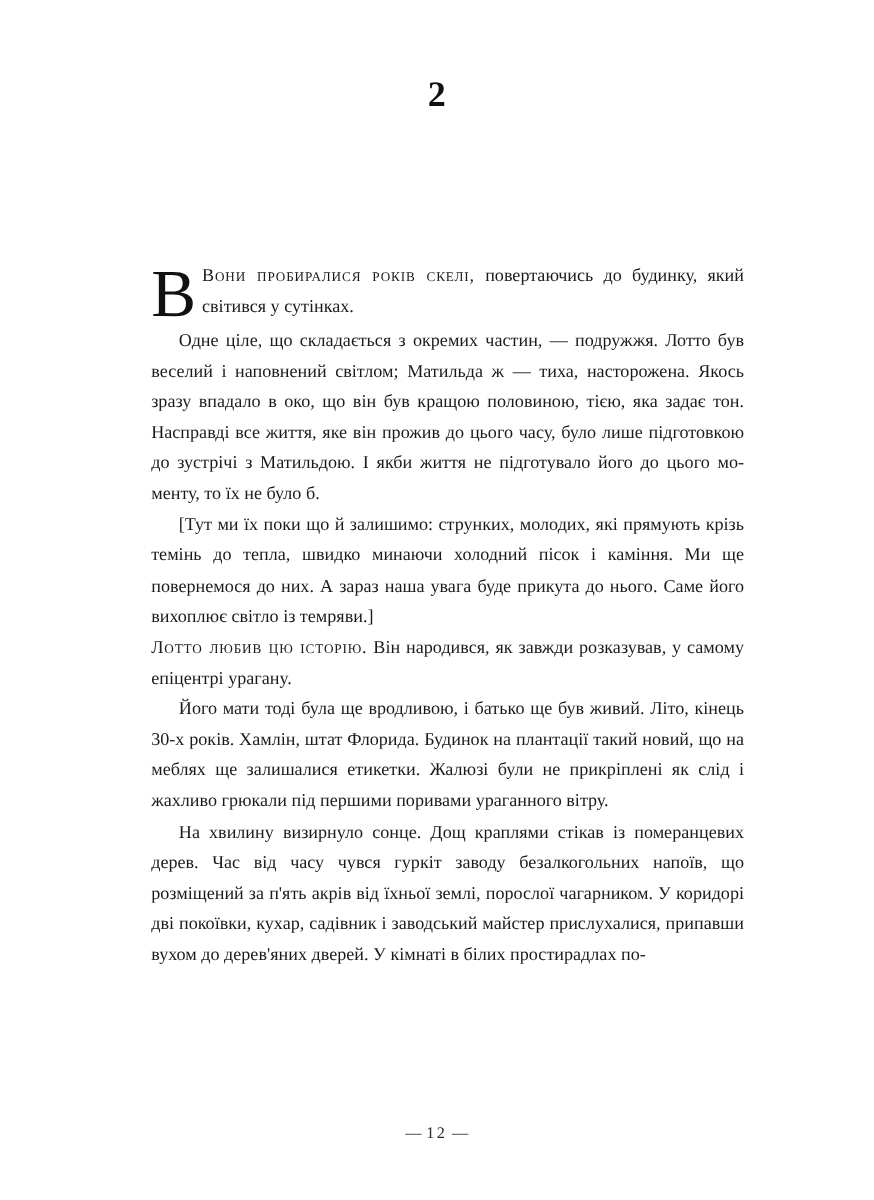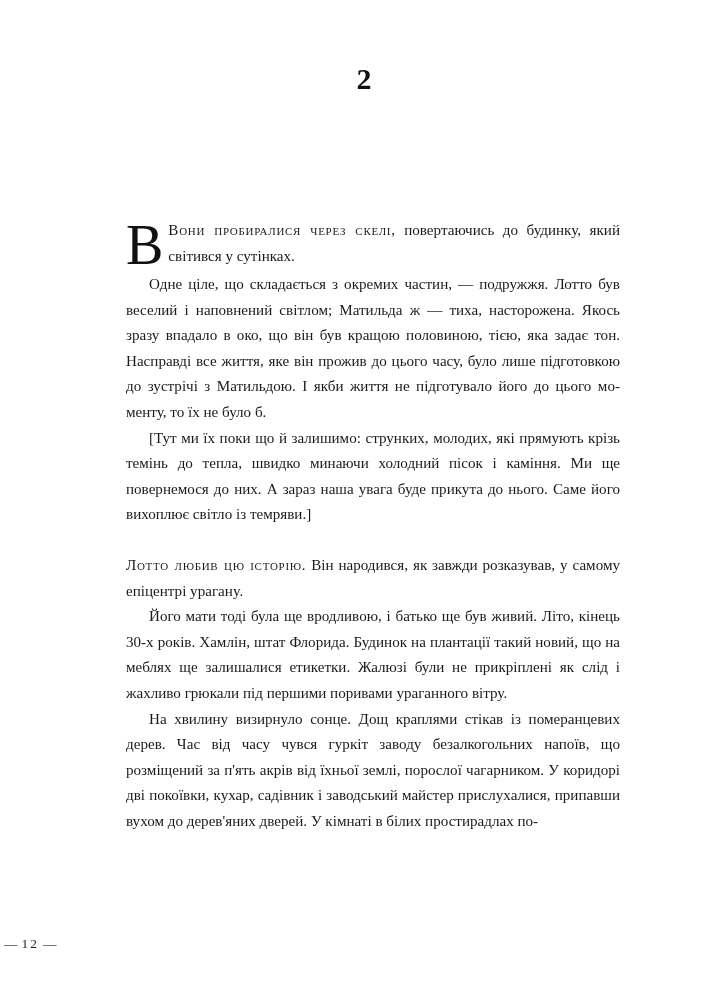--- a/index.html
+++ b/index.html
@@ -63,50 +63,50 @@
     font-weight: normal;
     padding: 2px 5px 0 0;
     margin-top: 1px;
     color: #111114;
   }
   .sc-lead {
     font-variant: small-caps;
     letter-spacing: 0.7px;
   }
   .gap-before {
-    margin-top: 25px;
   }
   .bracketed {
     text-indent: 23px;
   }
   .page-footer {
     position: absolute;
     left: 0;
     right: 0;
     bottom: 48px;
+    text-align: center;
     font-size: 13.5px;
     color: #2a2a2d;
     letter-spacing: 2px;
   }
   .page-footer .dash {
     letter-spacing: 0;
     padding: 0 4px;
   }
 </style>
 </head>
 <body>
 
 <div class="page">
 
   <div class="chapter-number">2</div>
 
   <div class="text-block">
 
     <p class="dropcap-para">
-      <span class="dropcap">В</span><span class="sc-lead">Вони пробиралися через скелі,</span><span> повертаючись до будинку, який світився у сутінках.</span>
+      <span class="dropcap">В</span><span class="sc-lead">Вони пробиралися років скелі,</span><span> повертаючись до будинку, який світився у сутінках.</span>
     </p>
 
     <p class="indent">Одне ціле, що складається з окремих частин, — подруж­жя. Лотто був веселий і наповнений світлом; Матильда ж — тиха, насторожена. Якось зразу впадало в око, що він був кра­щою половиною, тією, яка задає тон. Насправді все життя, яке він прожив до цього часу, було лише підготовкою до зустрічі з Матильдою. І якби життя не підготувало його до цього мо­менту, то їх не було б.</p>
 
 
     <p class="bracketed">[Тут ми їх поки що й залишимо: струнких, молодих, які пря­мують крізь темінь до тепла, швидко минаючи холодний пісок і каміння. Ми ще повернемося до них. А зараз наша увага буде прикута до нього. Саме його вихоплює світло із темряви.]</p>
 
     <p class="gap-before">
       <span class="sc-lead">Лотто любив цю історію.</span><span> Він народився, як завжди роз­казував, у самому епіцентрі ураганy.</span>
     </p>

